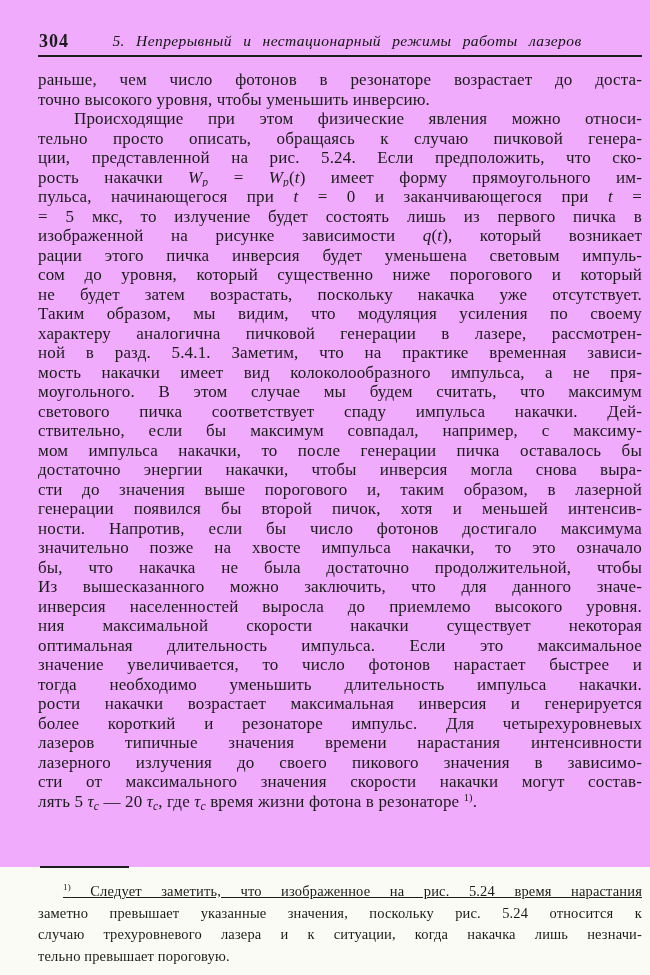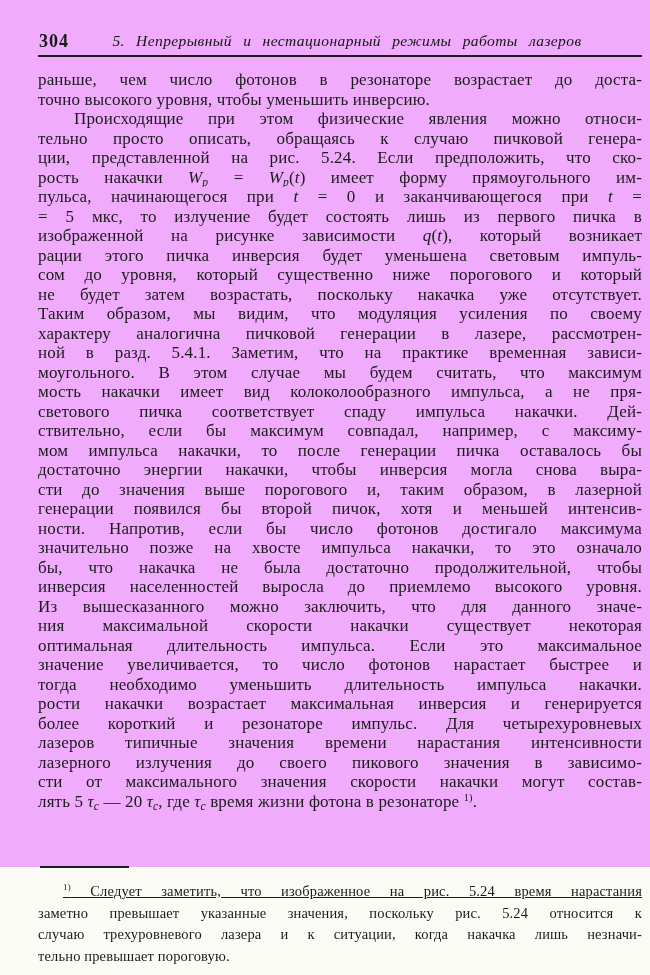--- a/index.html
+++ b/index.html
@@ -93,33 +93,33 @@
       <div class="line">рость накачки <i>W<sub>p</sub></i> = <i>W<sub>p</sub></i>(<i>t</i>) имеет форму прямоугольного им-</div>
       <div class="line">пульса, начинающегося при <i>t</i> = 0 и заканчивающегося при <i>t</i> =</div>
       <div class="line">= 5 мкс, то излучение будет состоять лишь из первого пичка в</div>
       <div class="line">изображенной на рисунке зависимости <i>q</i>(<i>t</i>), который возникает</div>
       <div class="line">рации этого пичка инверсия будет уменьшена световым импуль-</div>
       <div class="line">сом до уровня, который существенно ниже порогового и который</div>
       <div class="line">не будет затем возрастать, поскольку накачка уже отсутствует.</div>
       <div class="line">Таким образом, мы видим, что модуляция усиления по своему</div>
       <div class="line">характеру аналогична пичковой генерации в лазере, рассмотрен-</div>
       <div class="line">ной в разд. 5.4.1. Заметим, что на практике временная зависи-</div>
+      <div class="line">мость накачки имеет вид колоколообразного импульса, а не пря-</div>
       <div class="line">моугольного. В этом случае мы будем считать, что максимум</div>
-      <div class="line">мость накачки имеет вид колоколообразного импульса, а не пря-</div>
       <div class="line">светового пичка соответствует спаду импульса накачки. Дей-</div>
       <div class="line">ствительно, если бы максимум совпадал, например, с максиму-</div>
       <div class="line">мом импульса накачки, то после генерации пичка оставалось бы</div>
       <div class="line">достаточно энергии накачки, чтобы инверсия могла снова выра-</div>
       <div class="line">сти до значения выше порогового и, таким образом, в лазерной</div>
       <div class="line">генерации появился бы второй пичок, хотя и меньшей интенсив-</div>
       <div class="line">ности. Напротив, если бы число фотонов достигало максимума</div>
       <div class="line">значительно позже на хвосте импульса накачки, то это означало</div>
       <div class="line">бы, что накачка не была достаточно продолжительной, чтобы</div>
+      <div class="line">Из вышесказанного можно заключить, что для данного значе-</div>
       <div class="line">инверсия населенностей выросла до приемлемо высокого уровня.</div>
-      <div class="line">Из вышесказанного можно заключить, что для данного значе-</div>
       <div class="line">ния максимальной скорости накачки существует некоторая</div>
       <div class="line">оптимальная длительность импульса. Если это максимальное</div>
       <div class="line">значение увеличивается, то число фотонов нарастает быстрее и</div>
       <div class="line">тогда необходимо уменьшить длительность импульса накачки.</div>
       <div class="line">рости накачки возрастает максимальная инверсия и генерируется</div>
       <div class="line">более короткий и резонаторе импульс. Для четырехуровневых</div>
       <div class="line">лазеров типичные значения времени нарастания интенсивности</div>
       <div class="line">лазерного излучения до своего пикового значения в зависимо-</div>
       <div class="line">сти от максимального значения скорости накачки могут состав-</div>
       <div class="line end">лять 5 <i>τ<sub>c</sub></i> — 20 <i>τ<sub>c</sub></i>, где <i>τ<sub>c</sub></i> время жизни фотона в резонаторе <sup>1)</sup>.</div>

